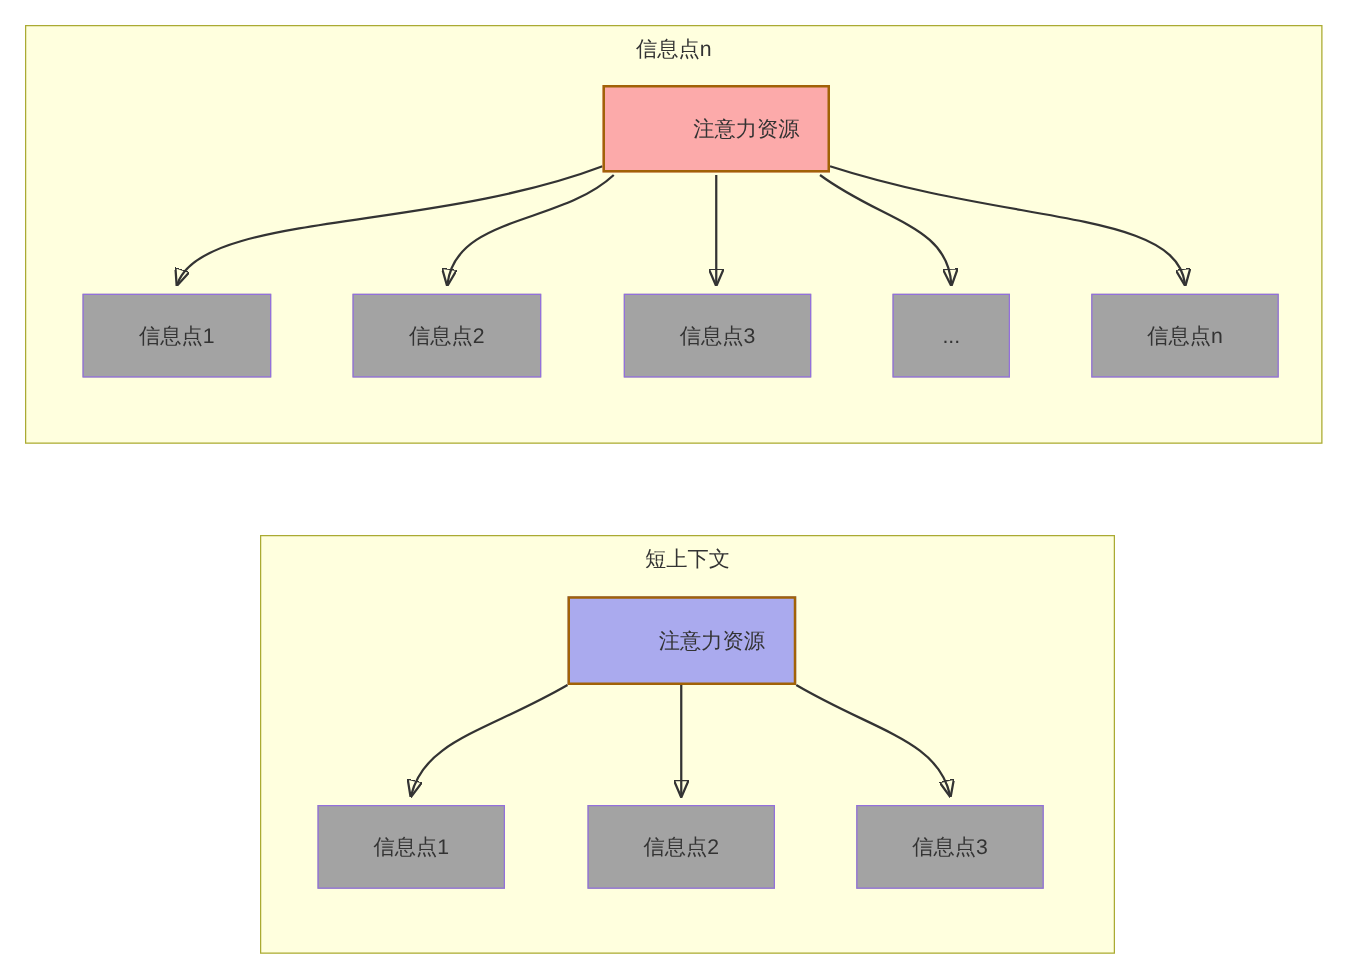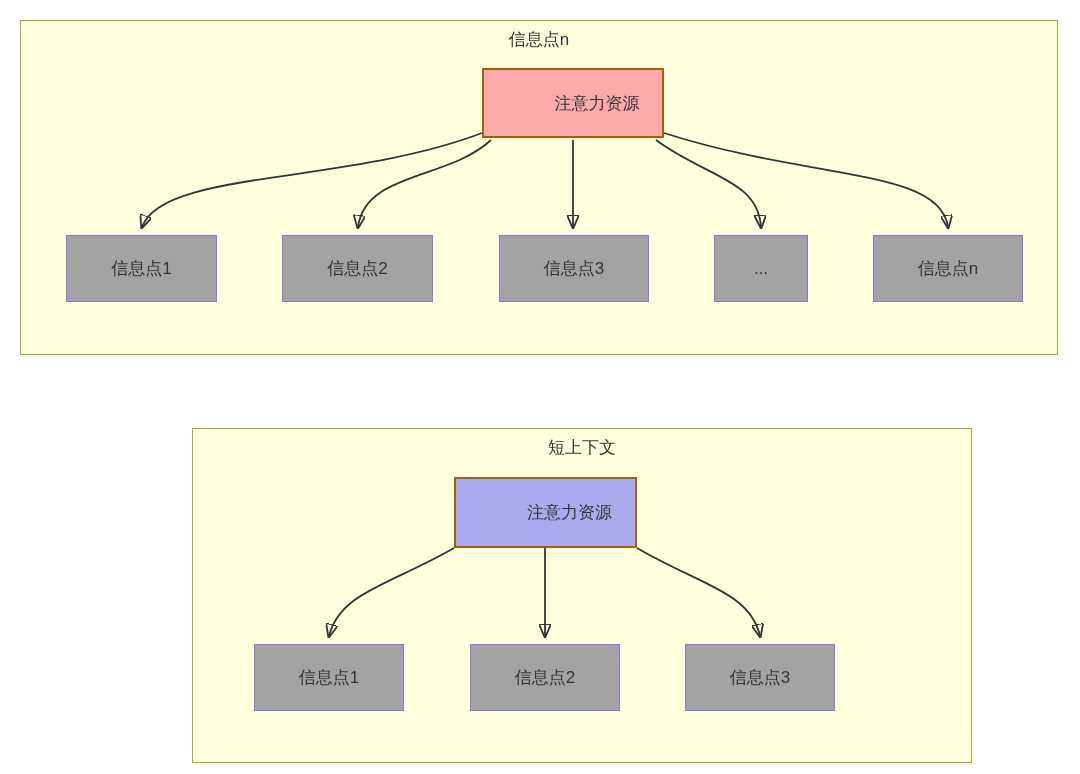--- a/index.html
+++ b/index.html
@@ -10,21 +10,21 @@
     color: #333333;
     overflow: hidden;
   }
   .cluster {
     position: absolute;
     background: #ffffde;
     border: 1px solid #aaaa33;
     box-sizing: border-box;
   }
   #cluster-long  { left: 20px;  top: 20px;  width: 1038px; height: 335px; }
-  #cluster-short { left: 192px; top: 428px; width: 780px;  height: 335px; }
+  #cluster-short { left: 208px; top: 428px; width: 684px;  height: 335px; }
   .cluster-title {
     position: absolute; left: 0; right: 0; top: 7px;
     text-align: center; font-size: 17px; color: #333333;
   }
   .node {
     position: absolute;
     display: flex; align-items: center; justify-content: center;
     font-size: 17px; color: #333333;
     box-sizing: border-box; text-align: center;
   }

